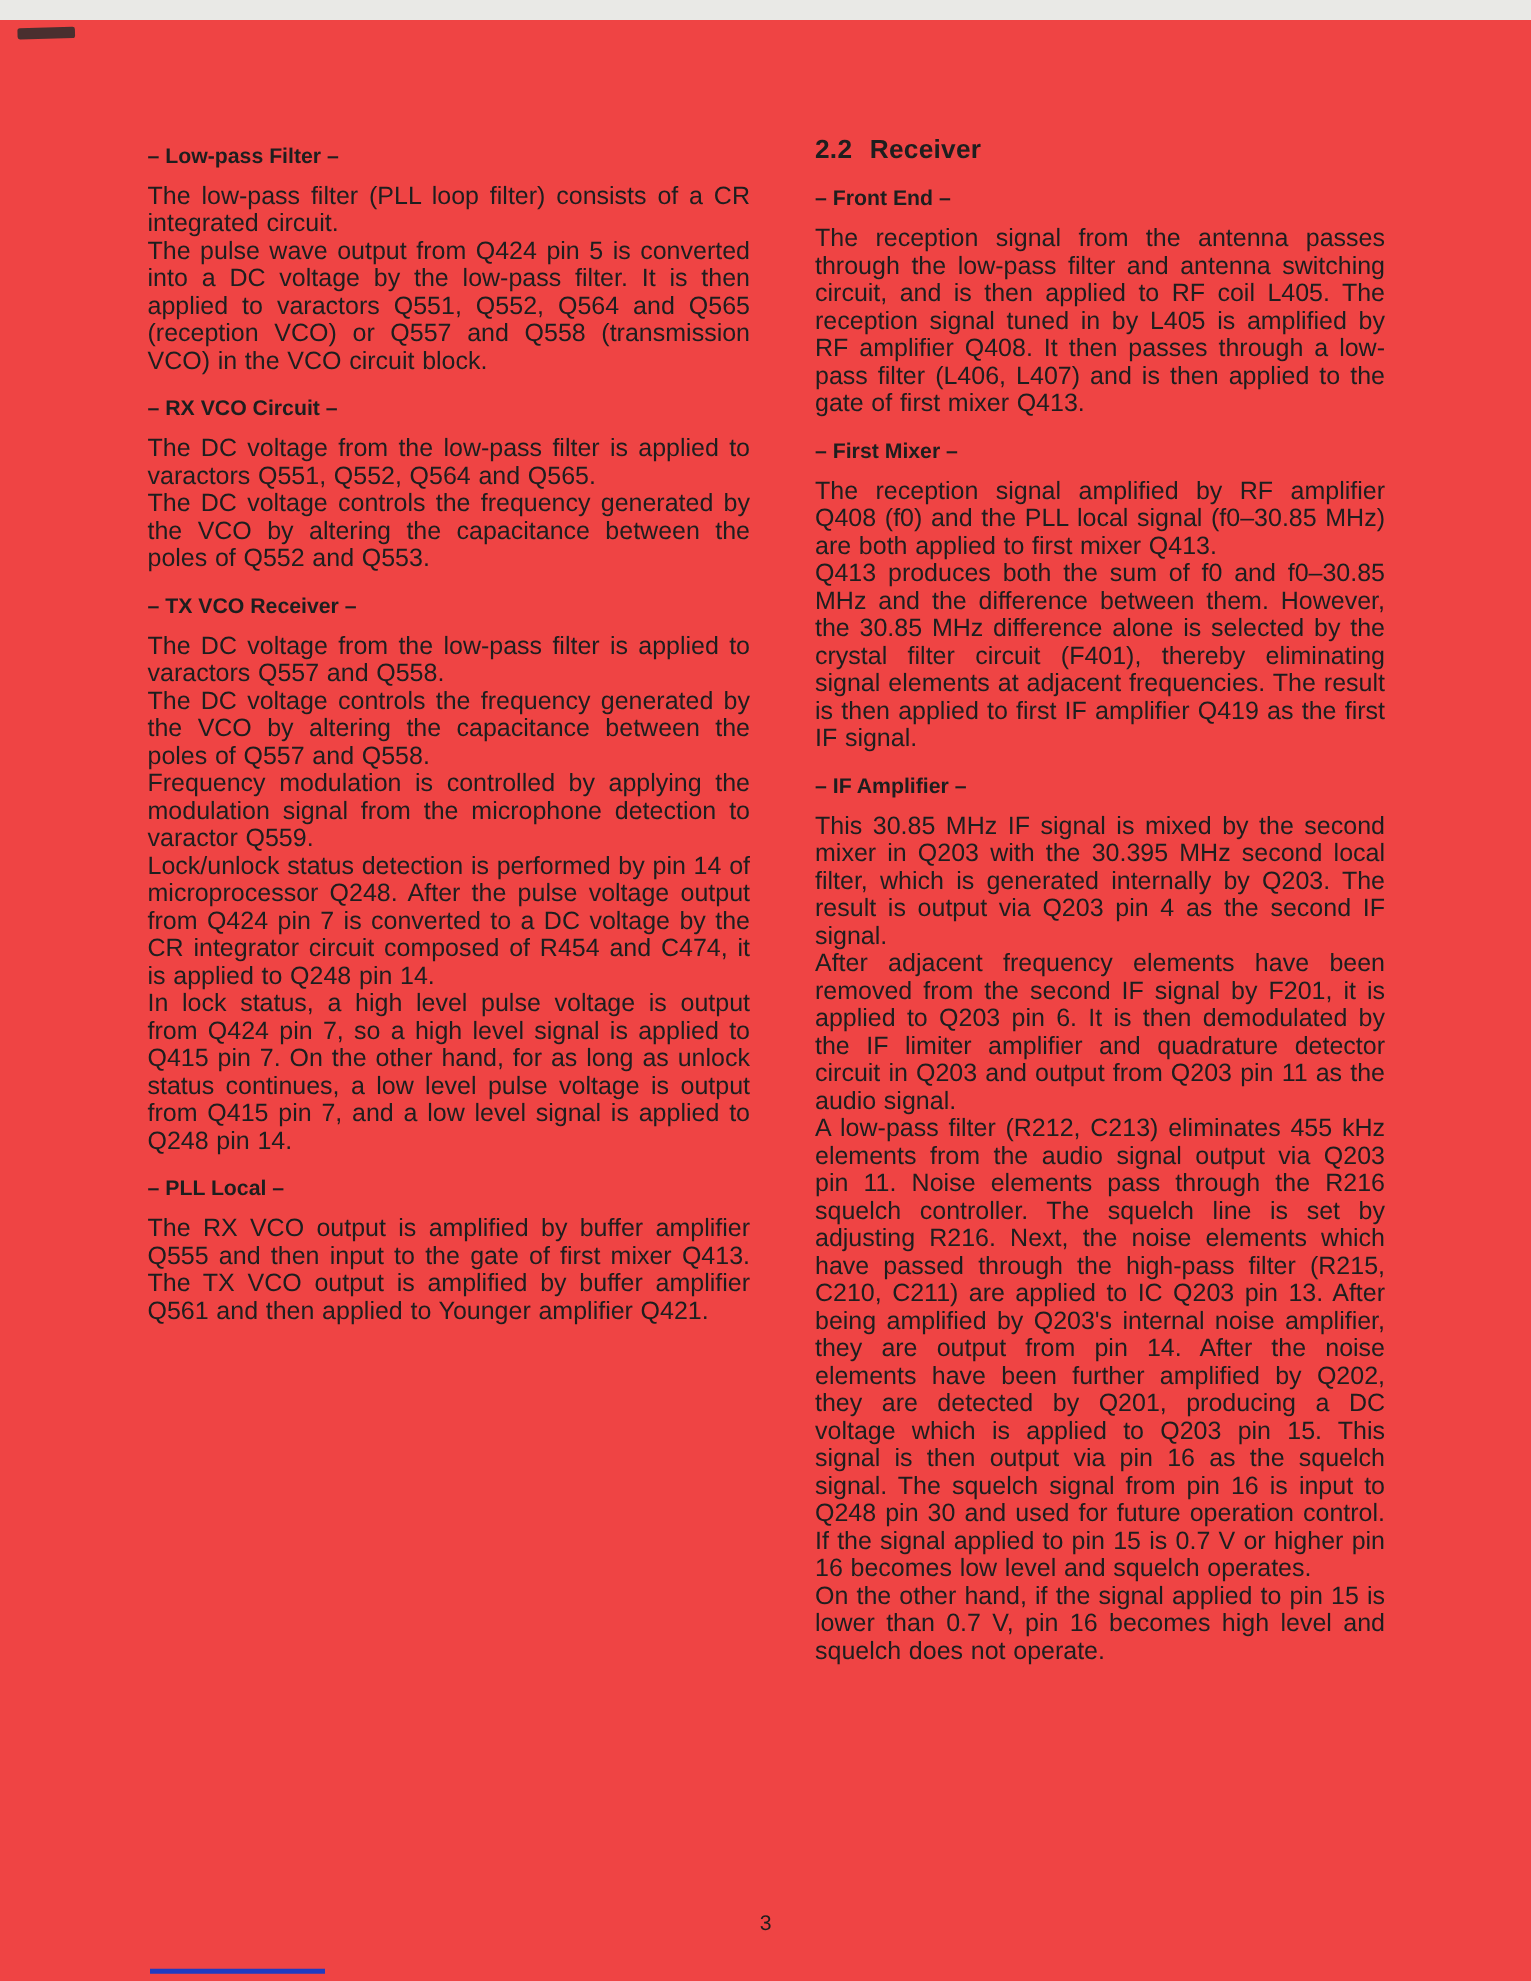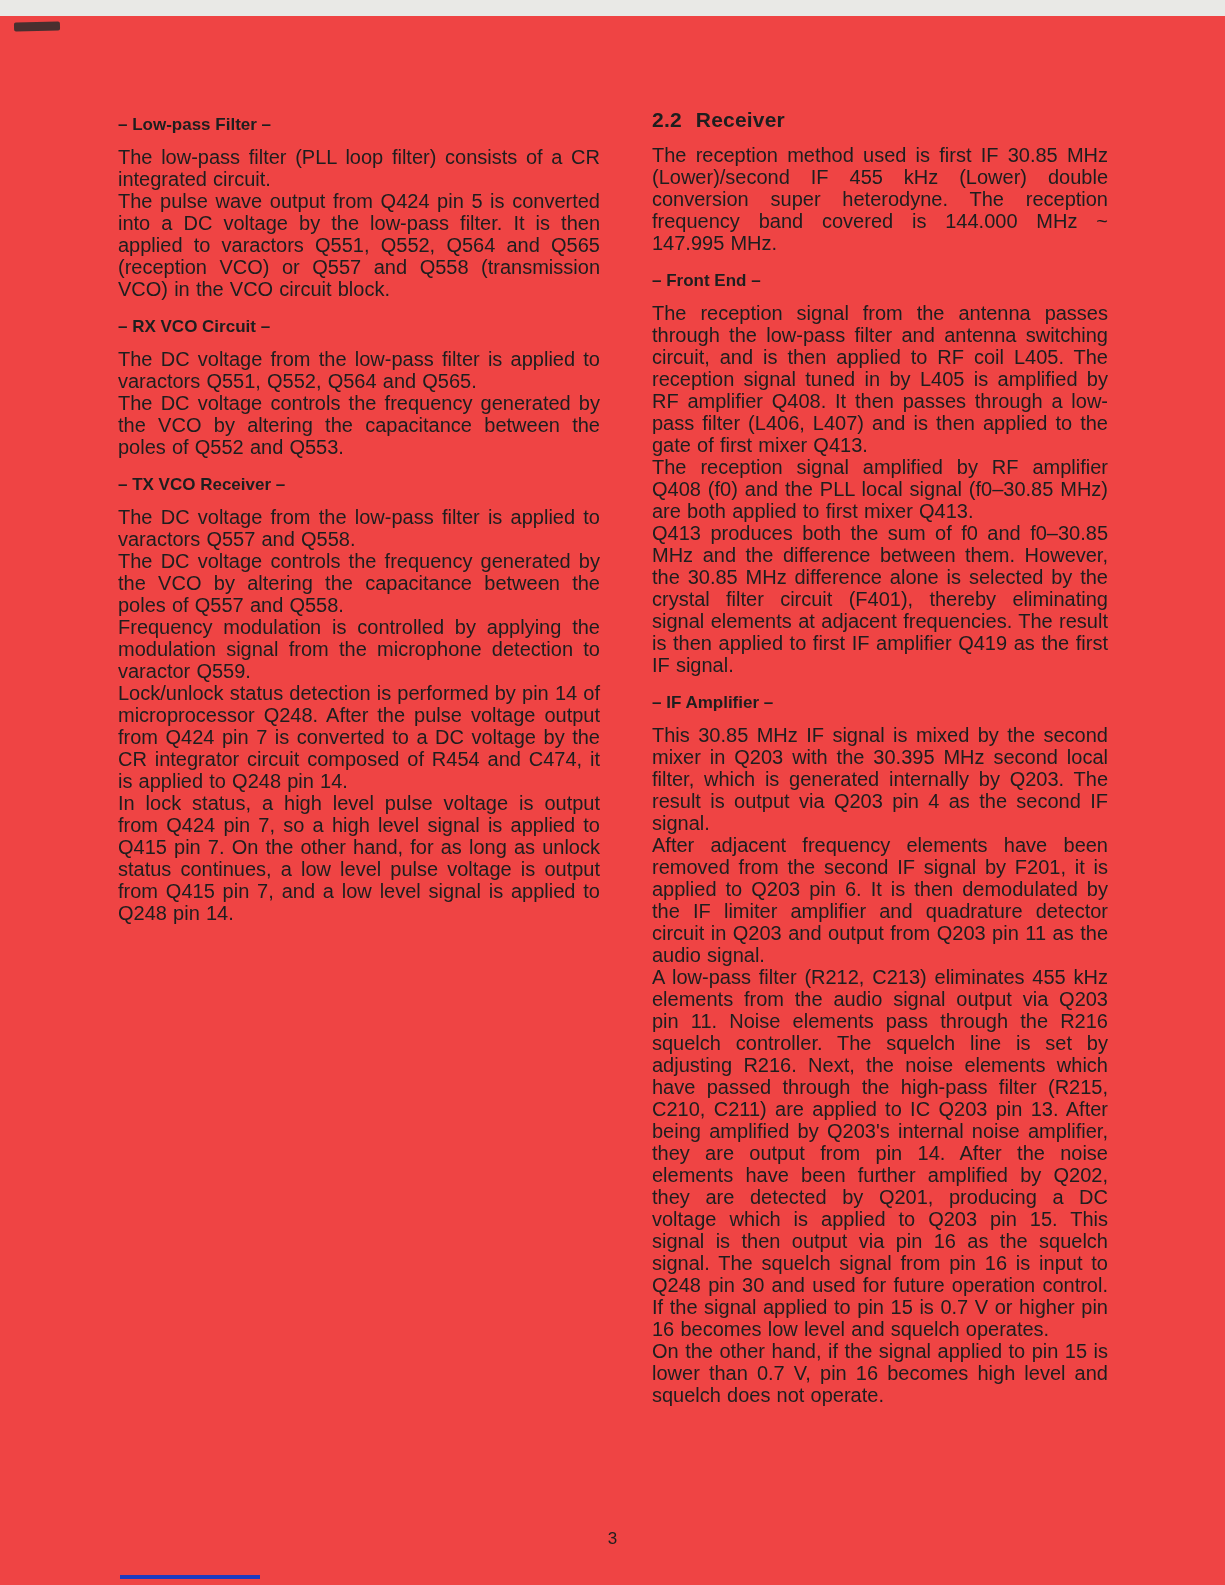--- a/index.html
+++ b/index.html
@@ -107,36 +107,40 @@
       <p>The DC voltage from the low-pass filter is applied to varactors Q557 and Q558.</p>
       <p>The DC voltage controls the frequency generated by the VCO by altering the capacitance between the poles of Q557 and Q558.</p>
       <p>Frequency modulation is controlled by applying the modulation signal from the microphone detection to varactor Q559.</p>
     </div>
 
     <div class="sec">
       <p>Lock/unlock status detection is performed by pin 14 of microprocessor Q248. After the pulse voltage output from Q424 pin 7 is converted to a DC voltage by the CR integrator circuit composed of R454 and C474, it is applied to Q248 pin 14.</p>
       <p>In lock status, a high level pulse voltage is output from Q424 pin 7, so a high level signal is applied to Q415 pin 7. On the other hand, for as long as unlock status continues, a low level pulse voltage is output from Q415 pin 7, and a low level signal is applied to Q248 pin 14.</p>
     </div>
 
+    <div class="sec">
+      <h3>– PLL Local –</h3>
+      <p>The RX VCO output is amplified by buffer amplifier Q555 and then input to the gate of first mixer Q413. The TX VCO output is amplified by buffer amplifier Q561 and then applied to Younger amplifier Q421.</p>
+    </div>
 
   </div>
 
   <div class="col col-right">
 
     <h2>
       <span class="sec-num">2.2</span><span>Receiver</span>
     </h2>
-    <p>The reception method used is first IF 30.85 MHz (Lower)/second IF 455 kHz (Lower) double conversion super heterodyne. The reception frequency band covered is 144.000 MHz ~ 147.995 MHz.</p>
 
     <div class="sec">
       <h3>– Front End –</h3>
       <p>The reception signal from the antenna passes through the low-pass filter and antenna switching circuit, and is then applied to RF coil L405. The reception signal tuned in by L405 is amplified by RF amplifier Q408. It then passes through a low-pass filter (L406, L407) and is then applied to the gate of first mixer Q413.</p>
     </div>
 
     <div class="sec">
+      <h3>– First Mixer –</h3>
       <p>The reception signal amplified by RF amplifier Q408 (f0) and the PLL local signal (f0–30.85 MHz) are both applied to first mixer Q413.</p>
       <p>Q413 produces both the sum of f0 and f0–30.85 MHz and the difference between them. However, the 30.85 MHz difference alone is selected by the crystal filter circuit (F401), thereby eliminating signal elements at adjacent frequencies. The result is then applied to first IF amplifier Q419 as the first IF signal.</p>
     </div>
 
     <div class="sec">
       <h3>– IF Amplifier –</h3>
       <p>This 30.85 MHz IF signal is mixed by the second mixer in Q203 with the 30.395 MHz second local filter, which is generated internally by Q203. The result is output via Q203 pin 4 as the second IF signal.</p>
       <p>After adjacent frequency elements have been removed from the second IF signal by F201, it is applied to Q203 pin 6. It is then demodulated by the IF limiter amplifier and quadrature detector circuit in Q203 and output from Q203 pin 11 as the audio signal.</p>
     </div>
 

